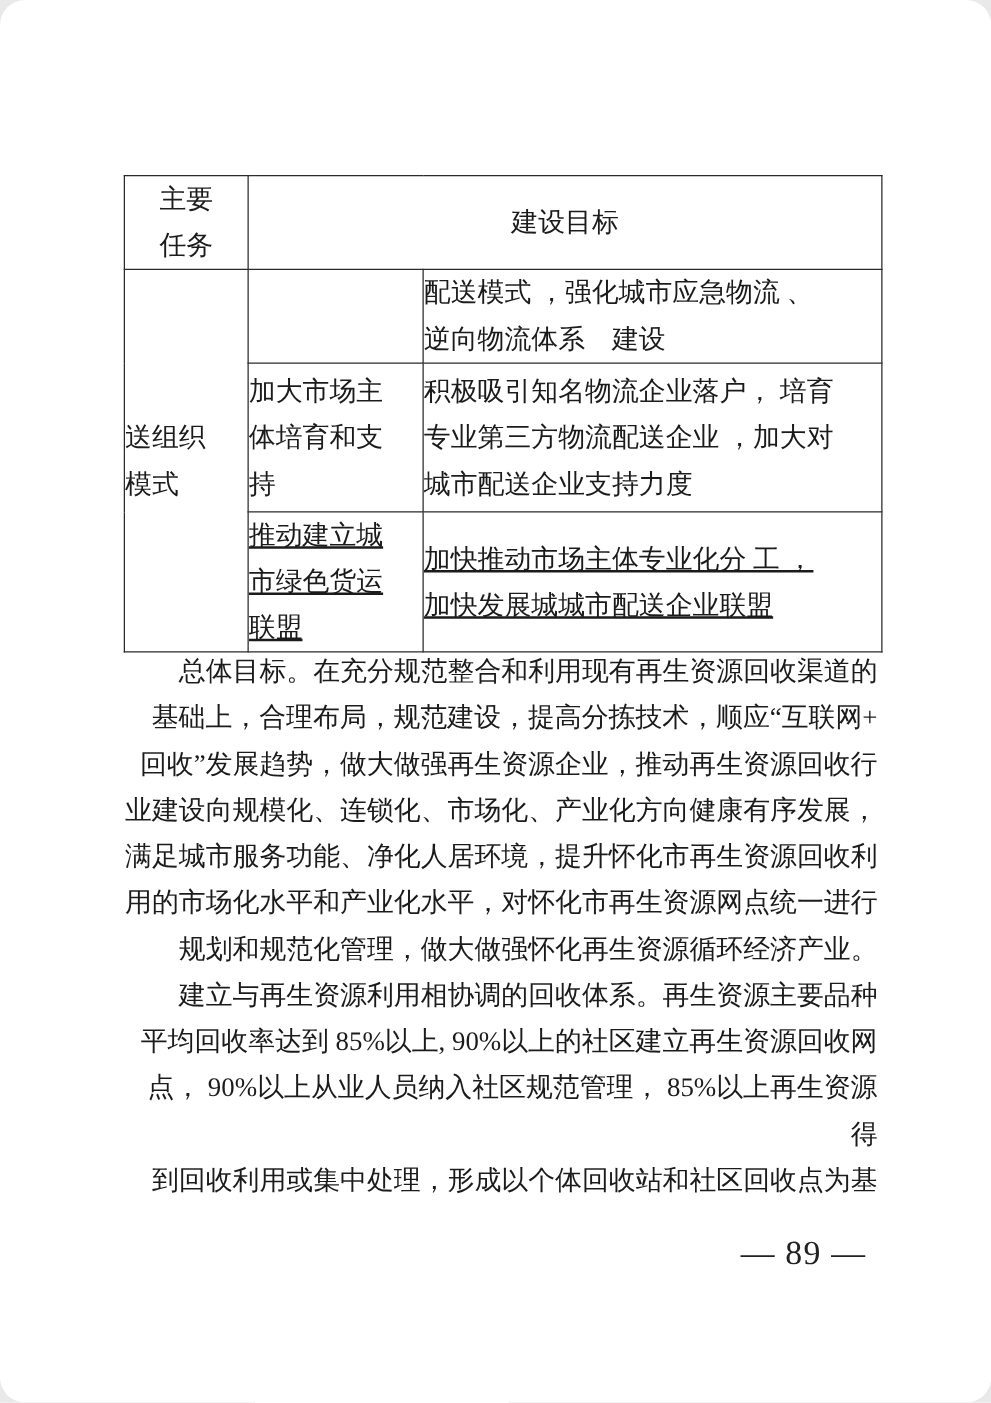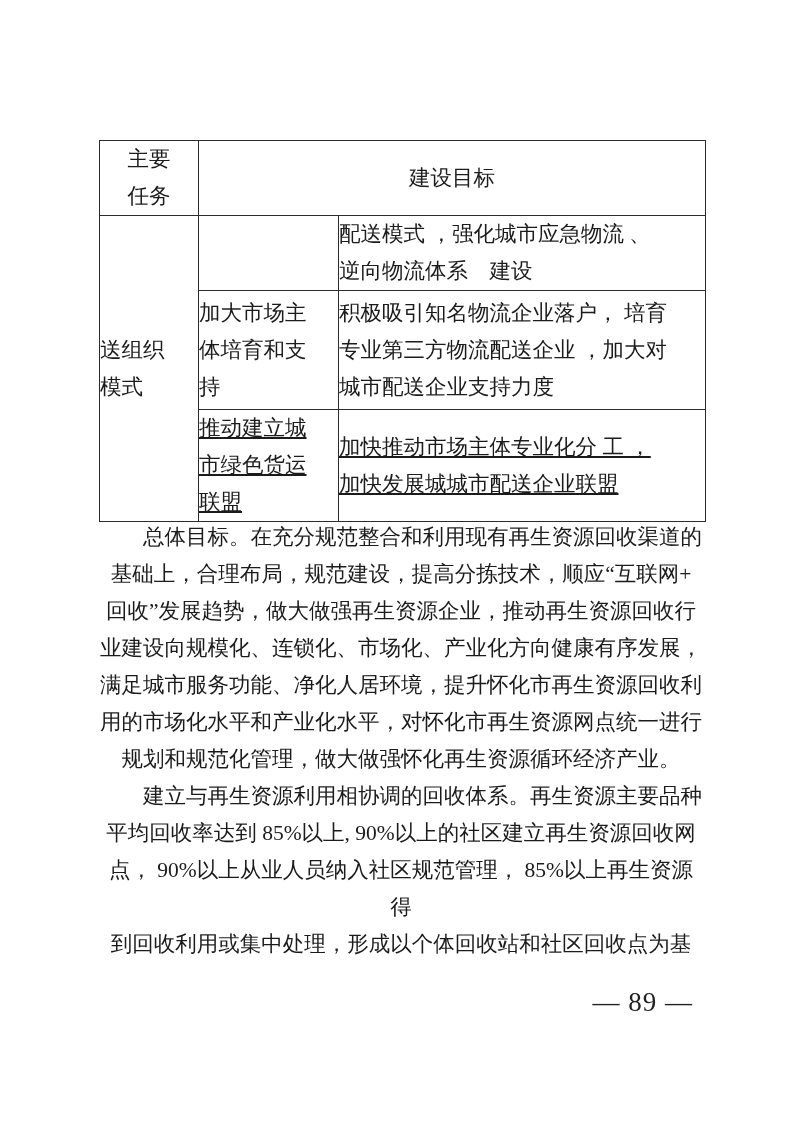--- a/index.html
+++ b/index.html
@@ -4,20 +4,21 @@
 <style>
   html,body{margin:0;padding:0;background:#e9e9e9;}
   .page{
     position:relative;
     width:793px;height:1122px;
     margin:0 auto;
     background:#ffffff;
     font-family:"Liberation Serif","DejaVu Serif",serif;
     color:#1b1b1b;
     overflow:hidden;
+    border-radius:20px;
   }
   
   table.doc-table{
     position:absolute;left:99px;top:140px;
     width:606px;
     border-collapse:collapse;
     table-layout:fixed;
   }
   table.doc-table td{
     border:1px solid #2b2b2b;
@@ -42,21 +43,21 @@
     line-height:37px;
   }
   .section-heading{
     font-weight:bold;
     text-indent:2em;
     white-space:pre-wrap;
   }
   .para{
     text-indent:2em;
     white-space:pre-wrap;
-    text-align:center;
+    text-align:right;
   }
   
   .pageno{
     position:absolute;
     top:988px;right:100px;
     font-size:27px;
     line-height:28px;
     letter-spacing:1px;
     color:#222;
   }

